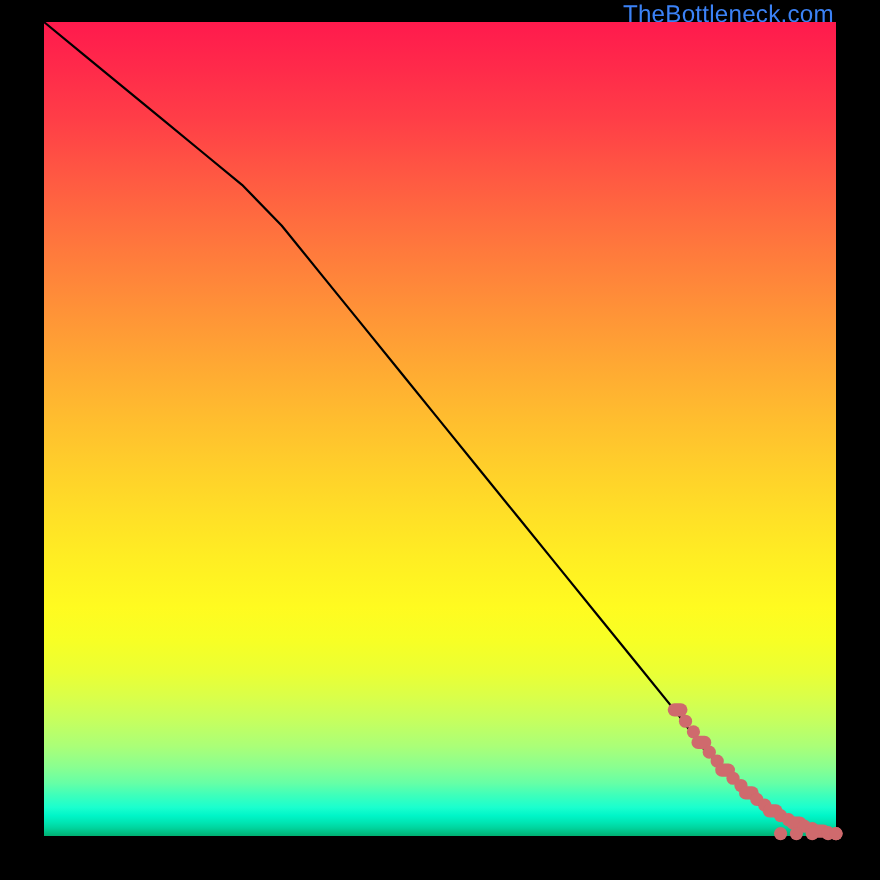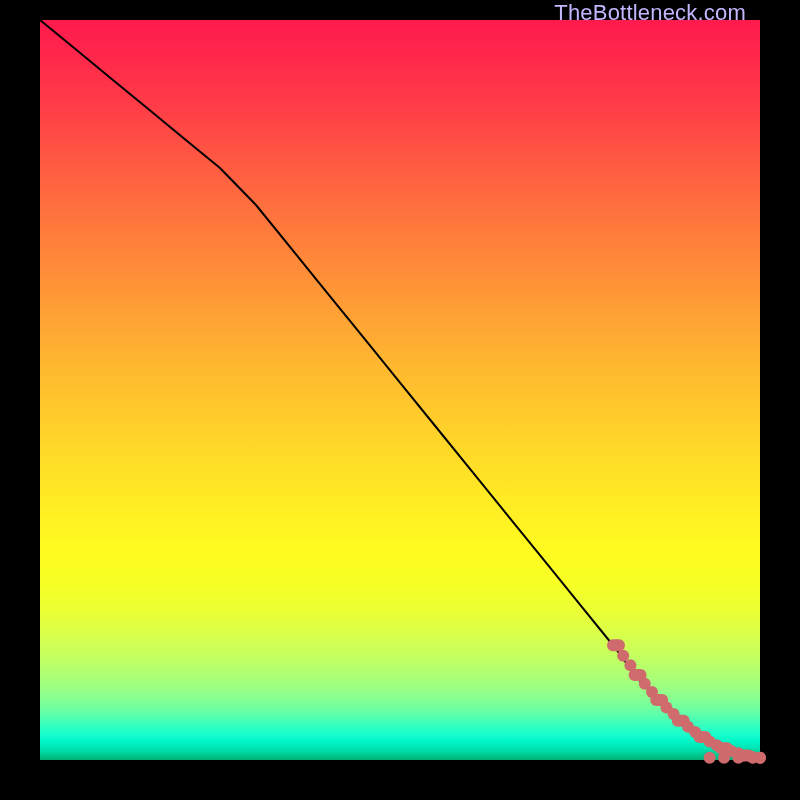--- a/index.html
+++ b/index.html
@@ -50,25 +50,25 @@
       #00f5c8 97.5%,
       #00e6b4 98.3%,
       #00d49e 99%,
       #00c288 99.5%,
       #00b072 100%
     );
   }
   .watermark {
     position: absolute;
     top: 0;
-    right: 54px;
+    right: 42px;
     font-size: 22px;
     font-weight: 500;
     letter-spacing: 0.2px;
-    color: #c4b5fd;
+    color: #3b82f6;
     user-select: none;
   }
   svg.overlay {
     position: absolute;
     left: 0;
     top: 0;
     width: 720px;
     height: 740px;
     overflow: visible;
   }

